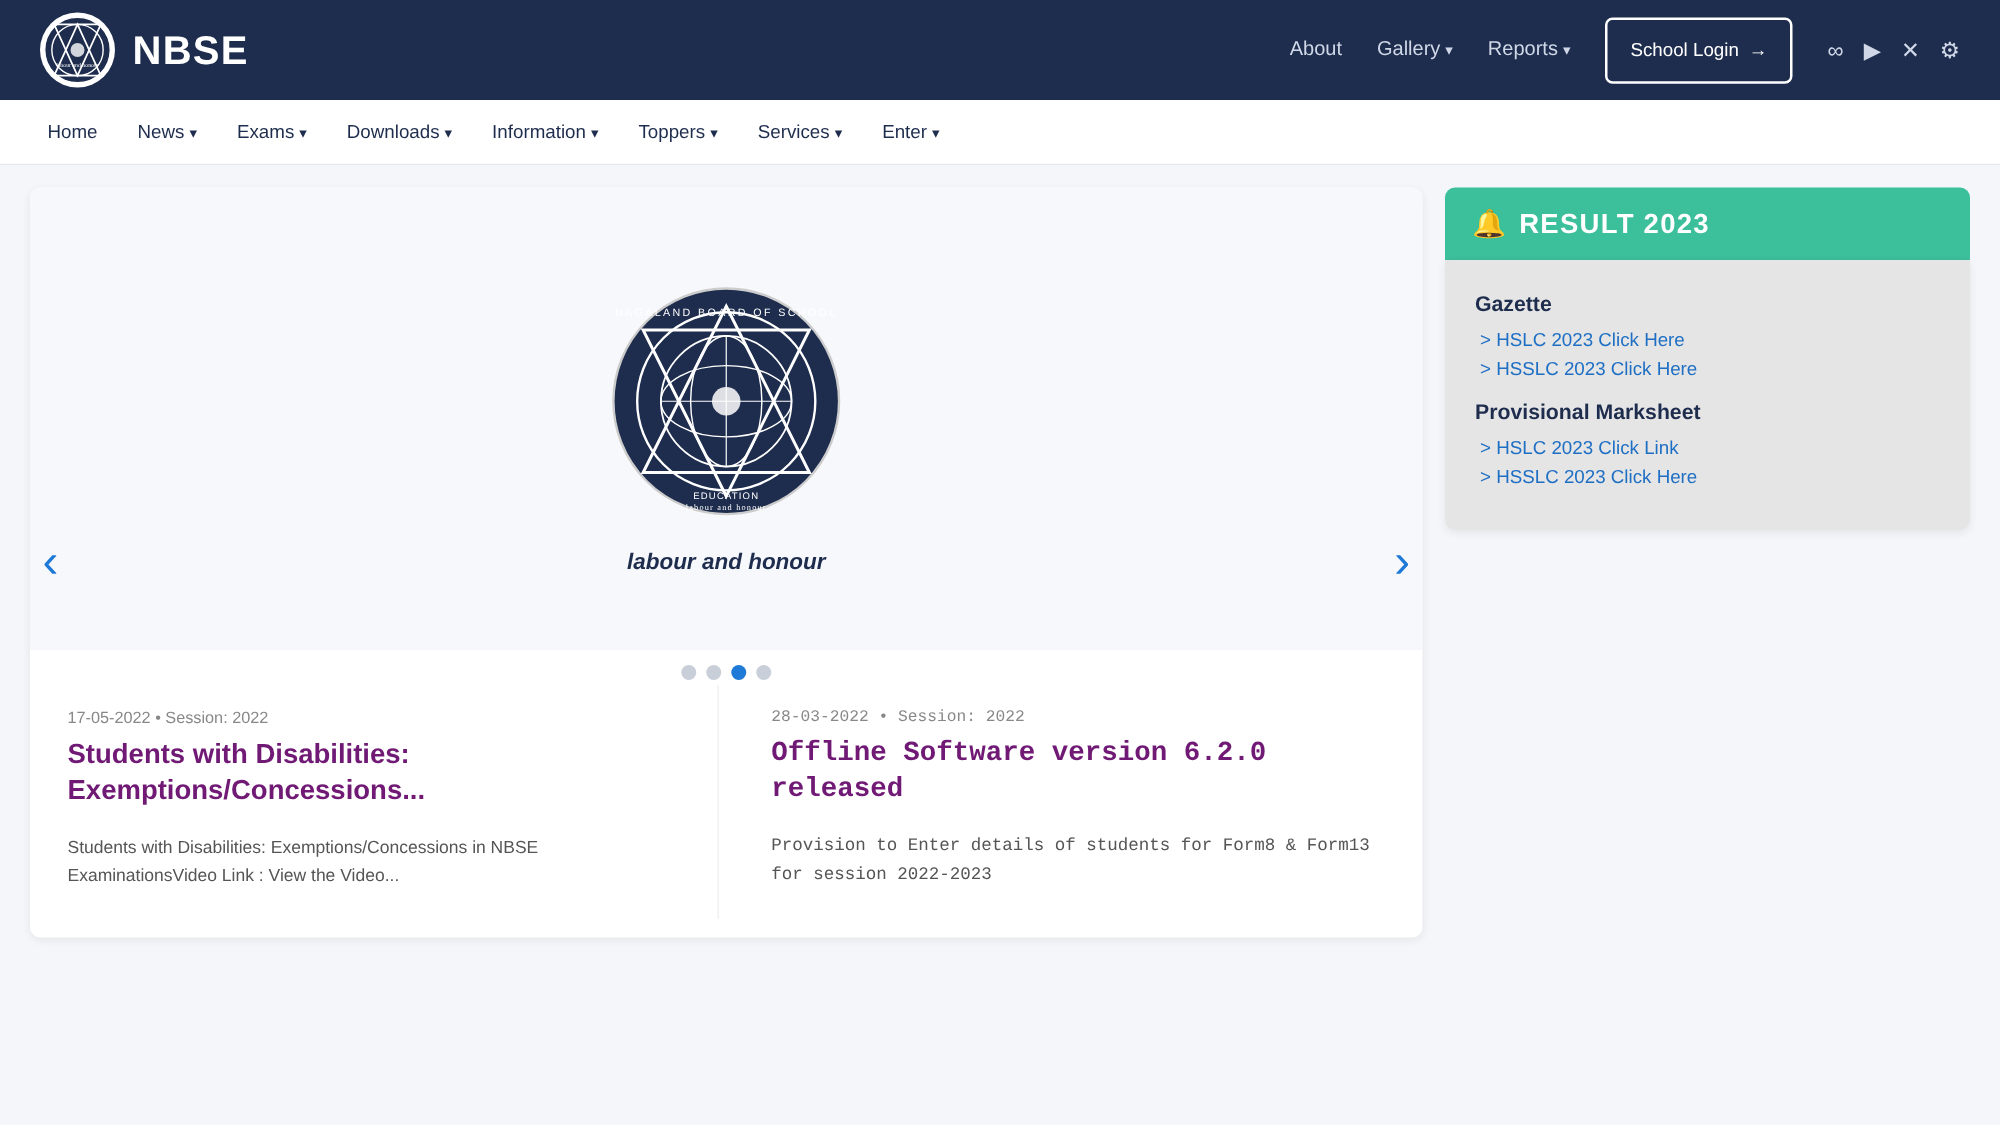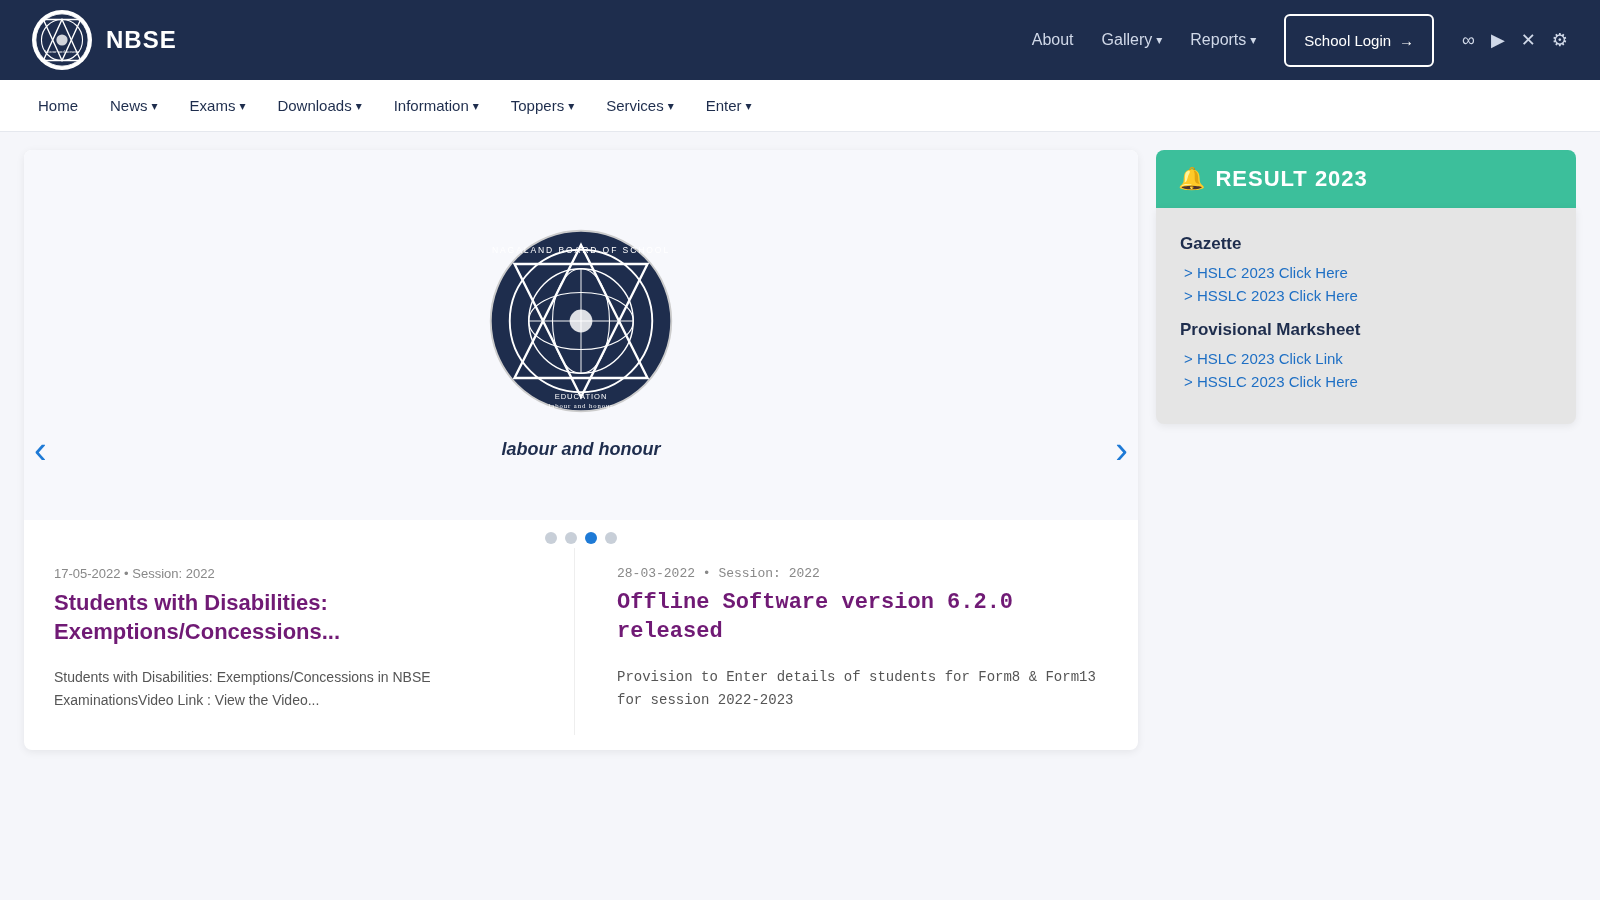--- a/index.html
+++ b/index.html
@@ -24,21 +24,21 @@
       height: 60px;
       border-radius: 50%;
       background: #fff;
       display: flex;
       align-items: center;
       justify-content: center;
       overflow: hidden;
     }
     .logo-text {
       color: #fff;
-      font-size: 24px;
+      font-size: 32px;
       font-weight: 700;
       letter-spacing: 1px;
     }
     .top-nav-right {
       display: flex;
       align-items: center;
       gap: 28px;
     }
     .top-nav-link {
       color: #d0d8e8;

